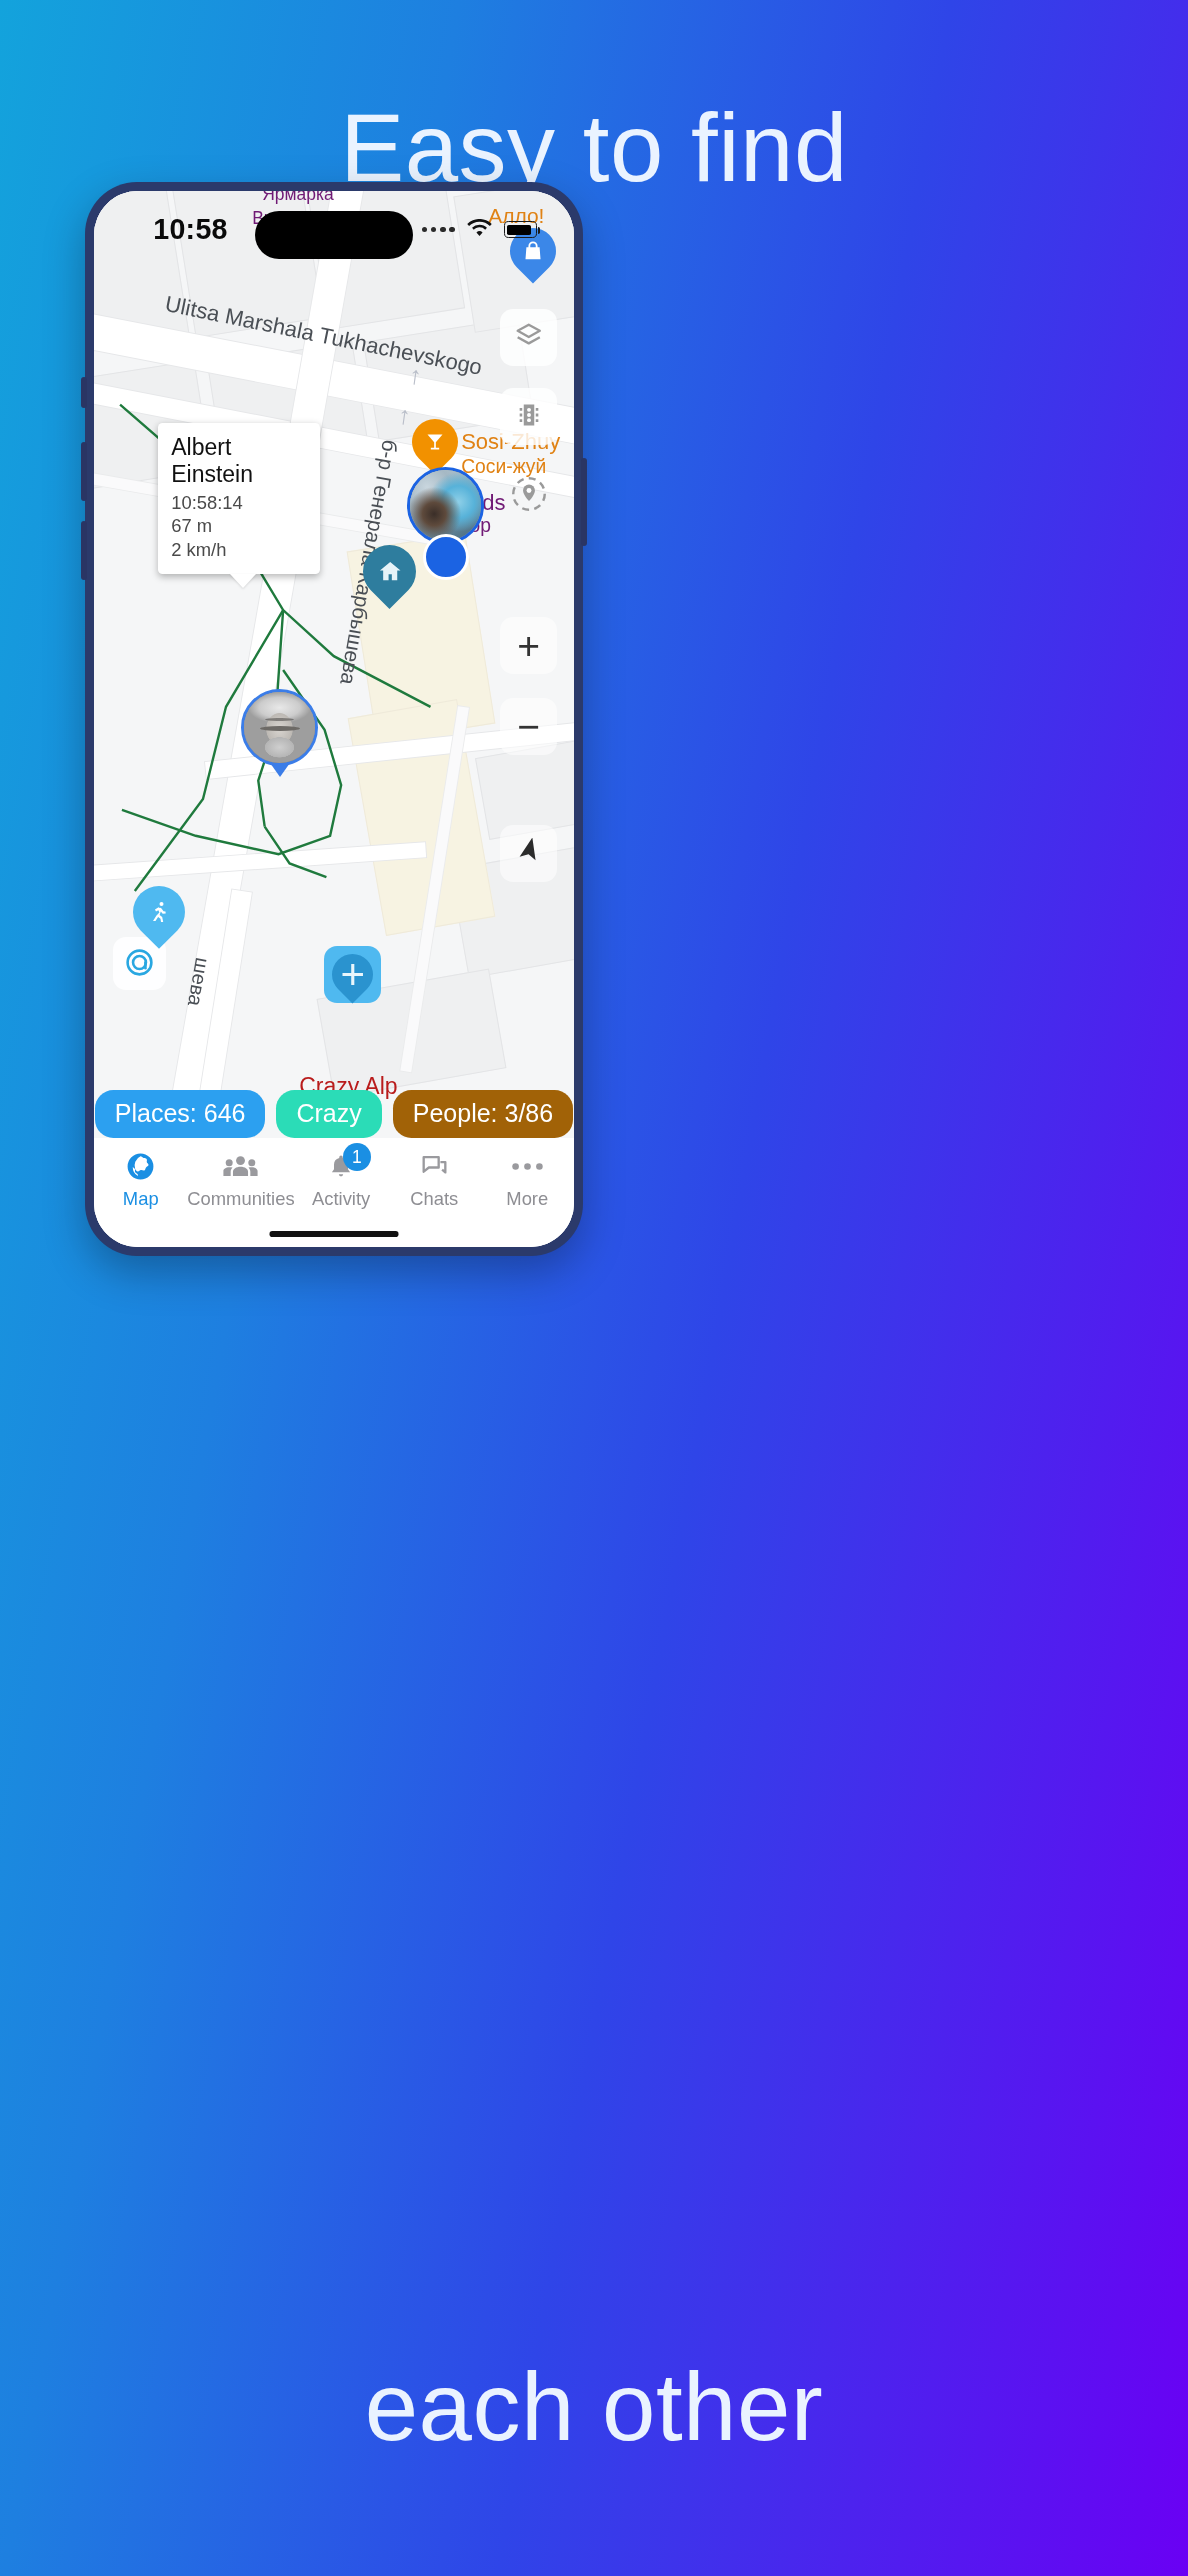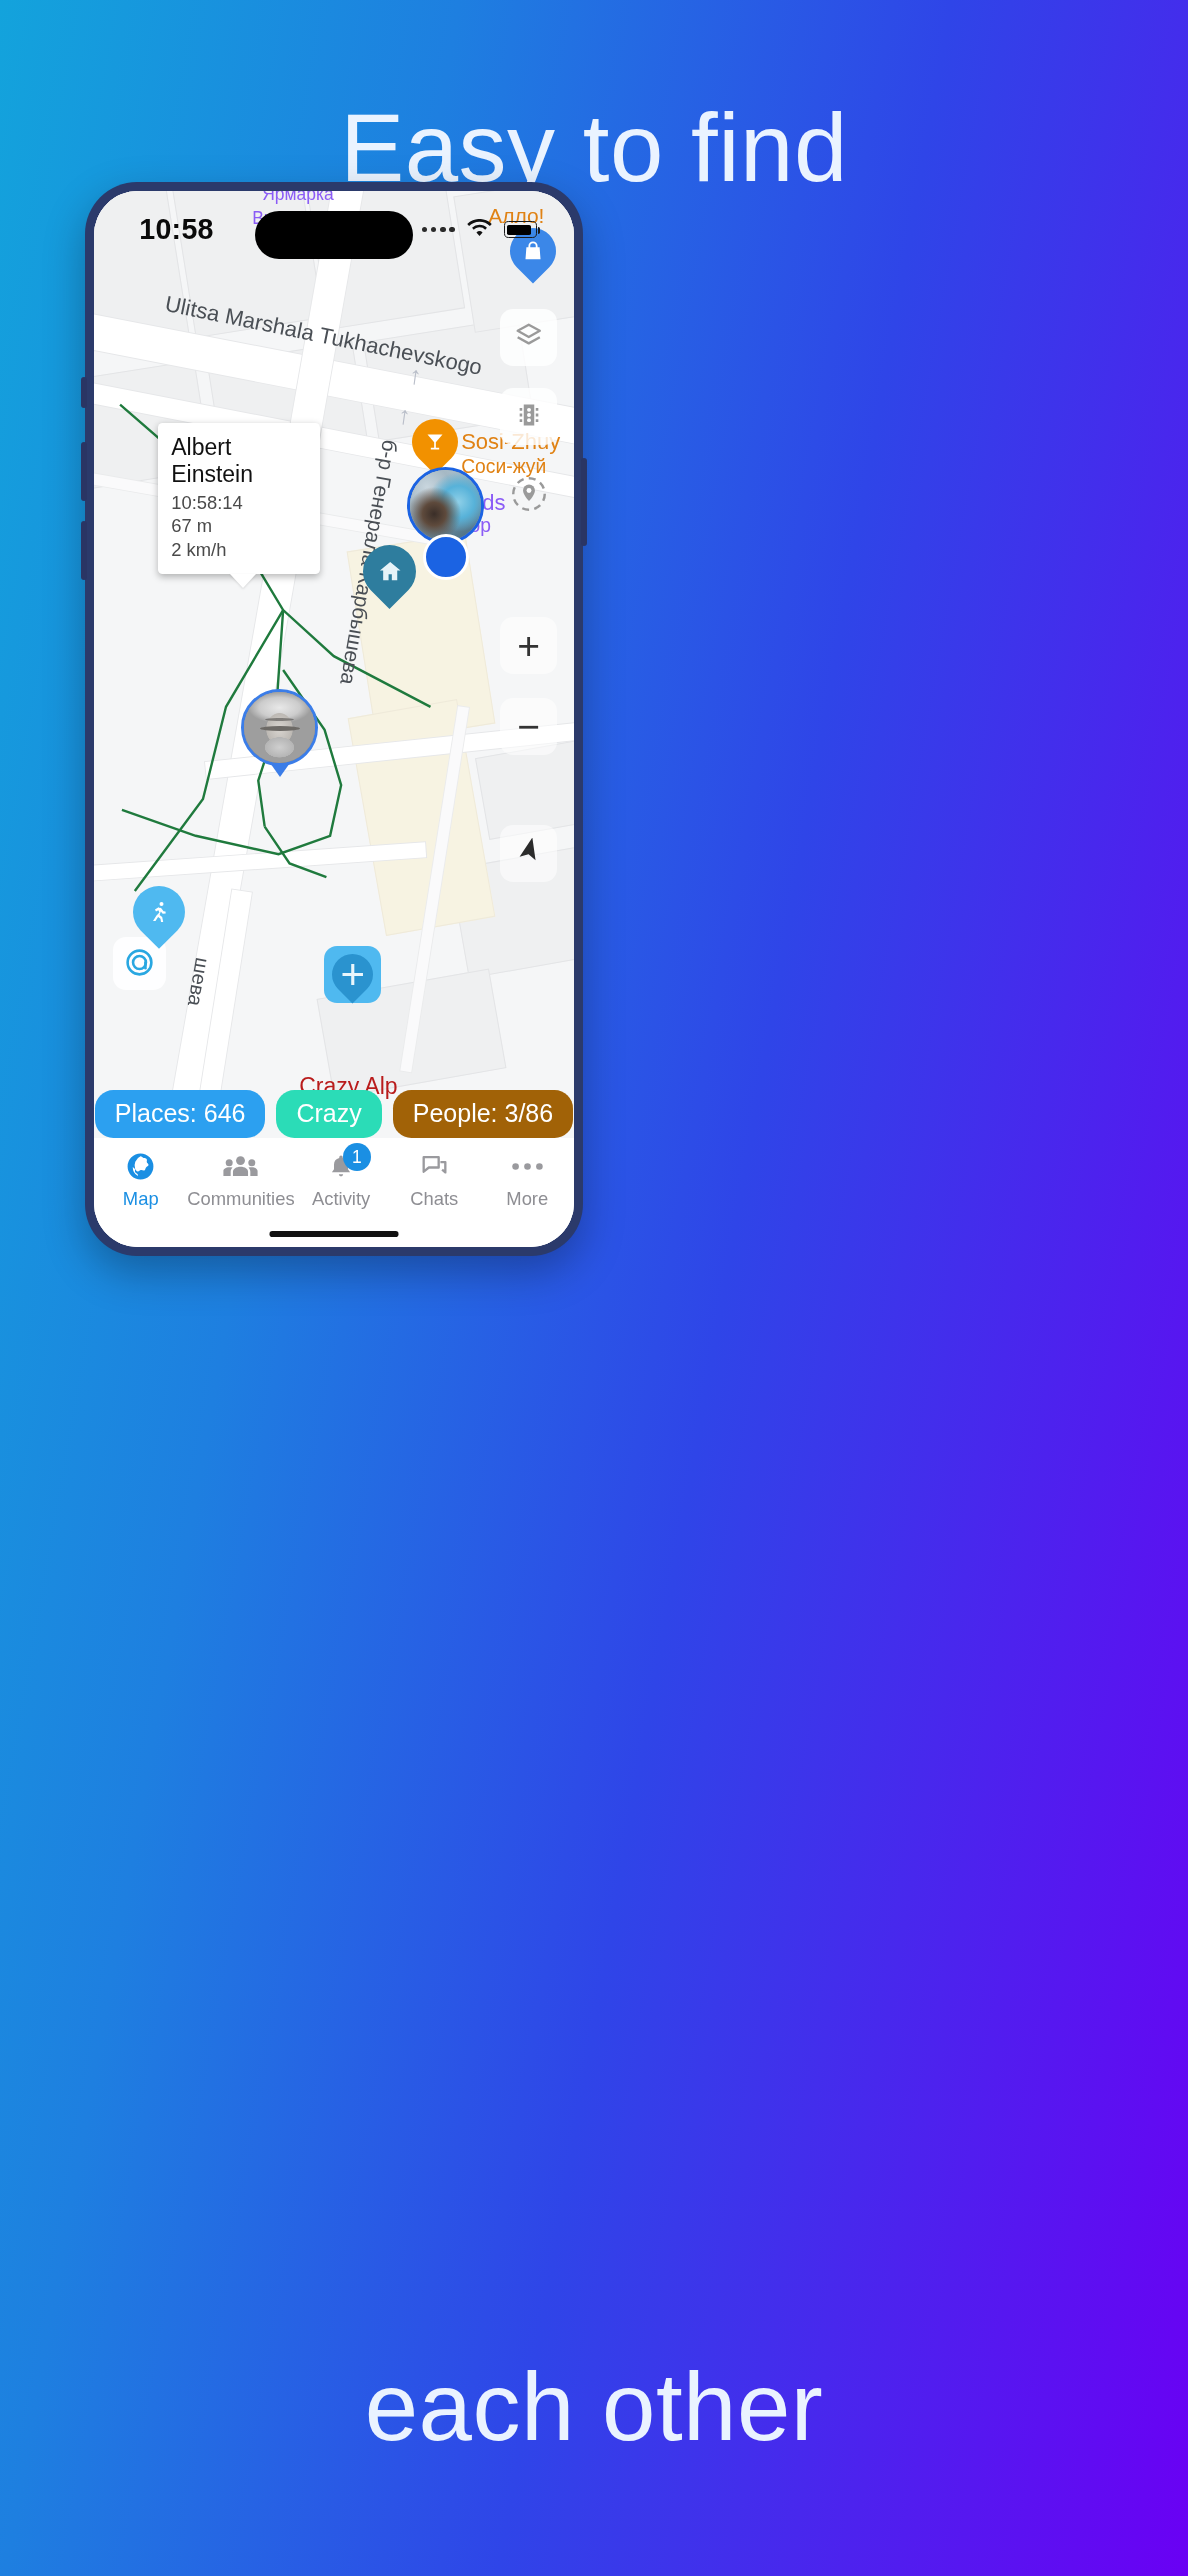--- a/index.html
+++ b/index.html
@@ -74,40 +74,40 @@
   .roadminor { position: absolute; background: #FAFAFB; box-shadow: 0 0 0 0.9px #EAEBEC; }
   .tan { position:absolute; background:#F7F3E2; border:0.9px solid #EFEADA; }
 
   .maplabel {
     position: absolute;
     color: #4A4F55;
     font-size: 19.3px;
     white-space: nowrap;
     font-family: "Liberation Sans", sans-serif;
   }
-  .maplabel.blue { color: #8b5cf6; text-align: right; }
+  .maplabel.blue { color: #701a75; text-align: right; }
   .maplabel.orange { color: #E08214; }
   .maplabel.darkgrey { color: #b91c1c; }
 
   
   #statusbar {
     position: absolute;
     top: 0; left: 0; right: 0;
     height: 77px;
     display: flex;
     align-items: center;
     padding: 0 37px;
     z-index: 40;
   }
   #clock {
     font-size: 28.6px;
     font-weight: 700;
     color: #0A0A0A;
     letter-spacing: 0.3px;
-    margin-left: 8px;
+    margin-left: 22px;
   }
   #dynamic-island {
     position: absolute;
     left: 50%;
     transform: translateX(-50%);
     top: 20px;
     width: 158px;
     height: 48px;
     background: #000;
     border-radius: 26px;

